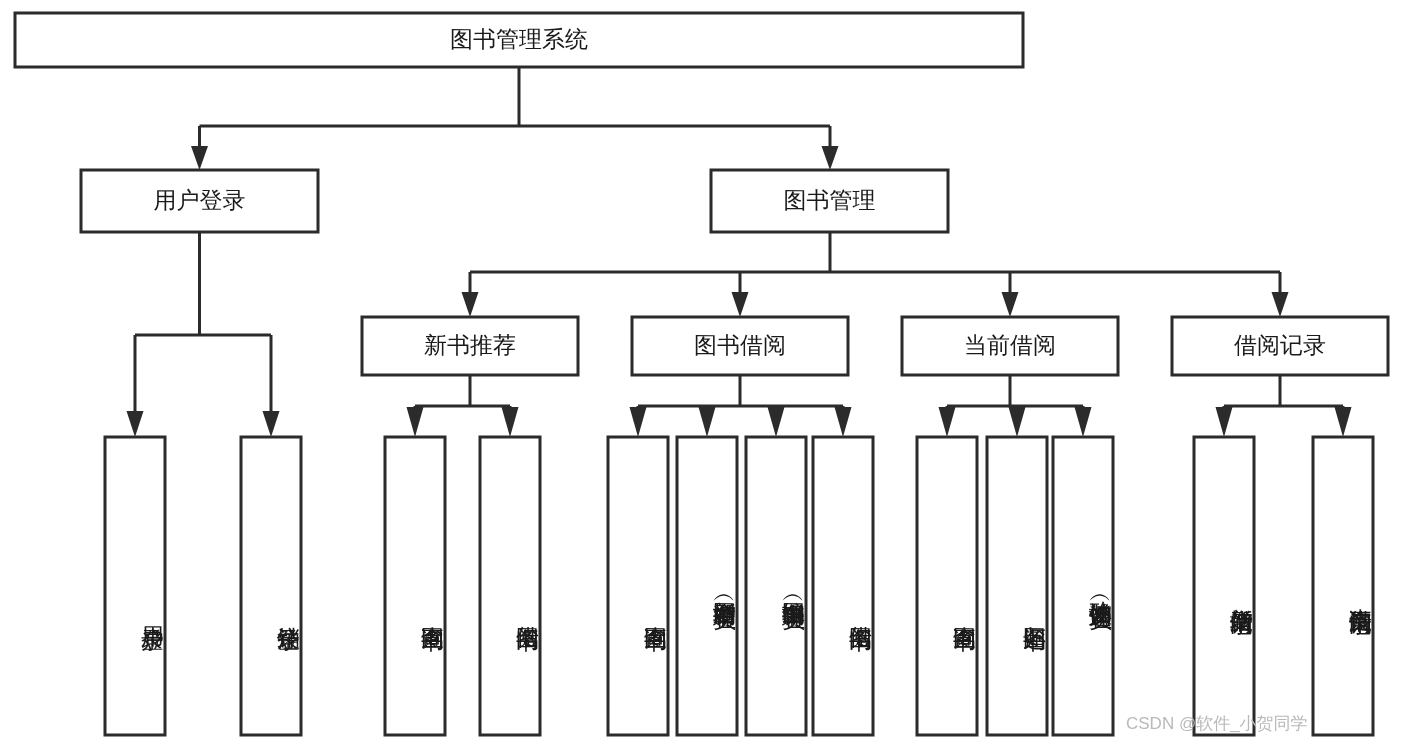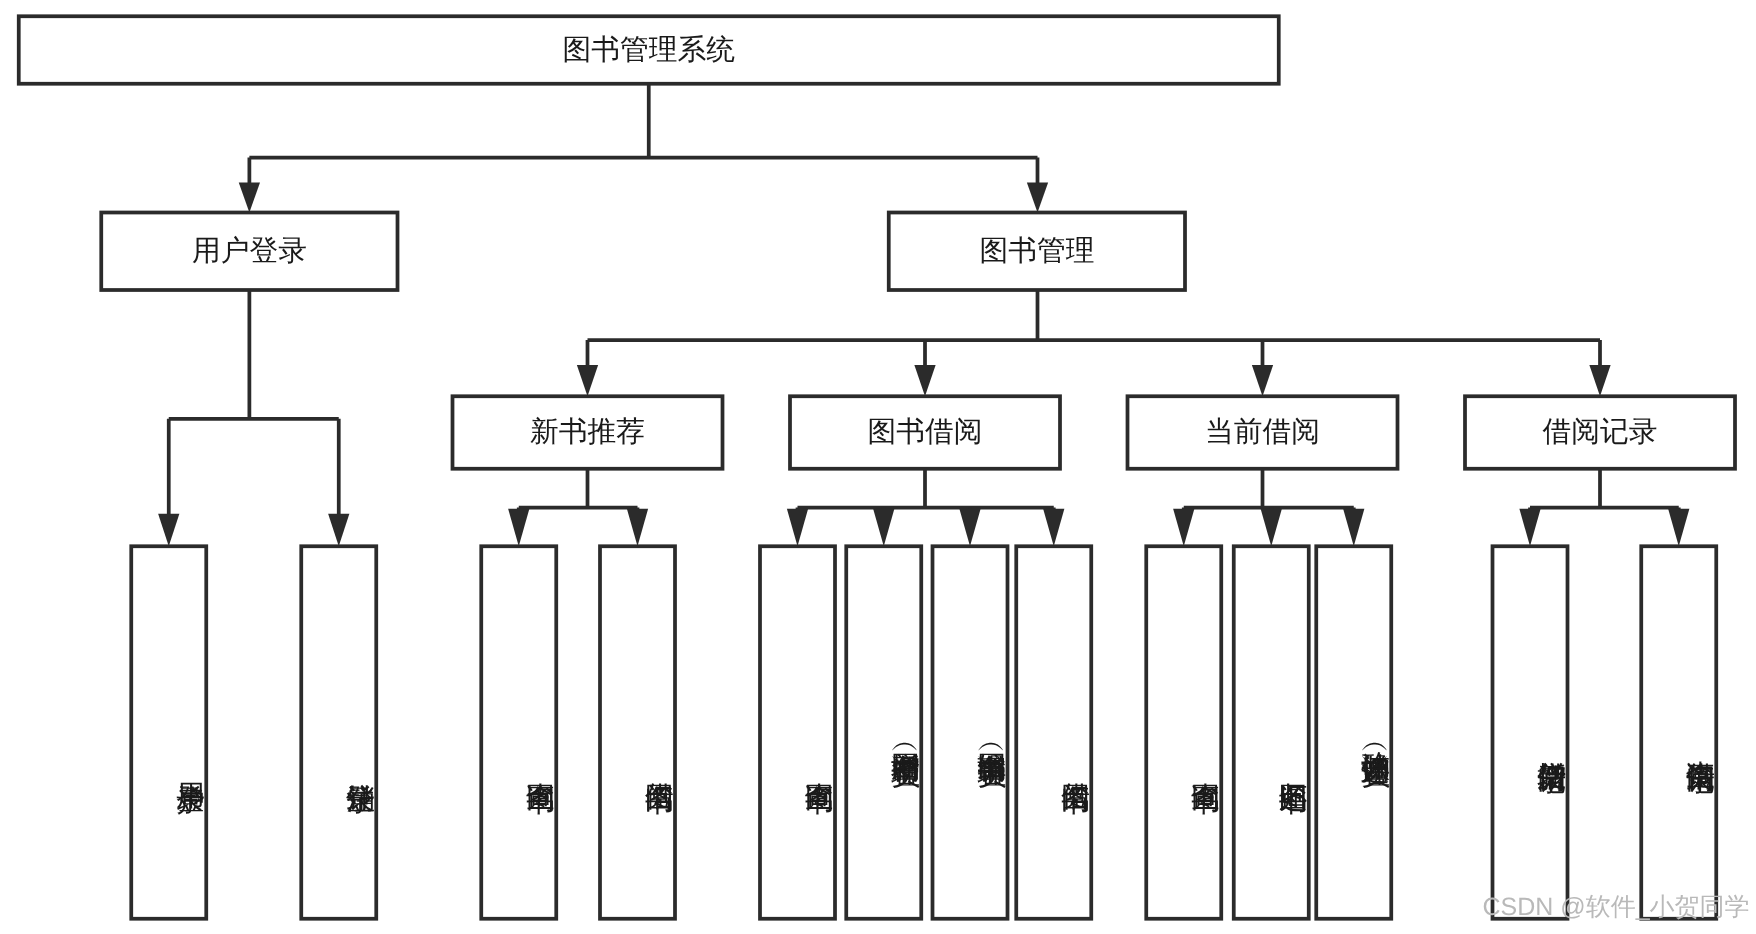--- a/index.html
+++ b/index.html
@@ -55,24 +55,24 @@
     line-height: 1.08;
     color: #1a1a1a;
     letter-spacing: 1px;
     text-align: center;
     white-space: nowrap;
     pointer-events: none;
   }
   .watermark {
     position: absolute;
     font-family: "Liberation Sans", "DejaVu Sans", sans-serif;
-    font-size: 20px;
+    font-size: 17px;
     color: #b9b9b9;
     white-space: nowrap;
-    left: 1186px;
+    left: 1126px;
     top: 712px;
   }
 </style>
 </head>
 <body>
 
 <div id="diagram-root">
 
   <svg class="diagram-canvas" viewBox="0 0 1405 747" xmlns="http://www.w3.org/2000/svg">
 

